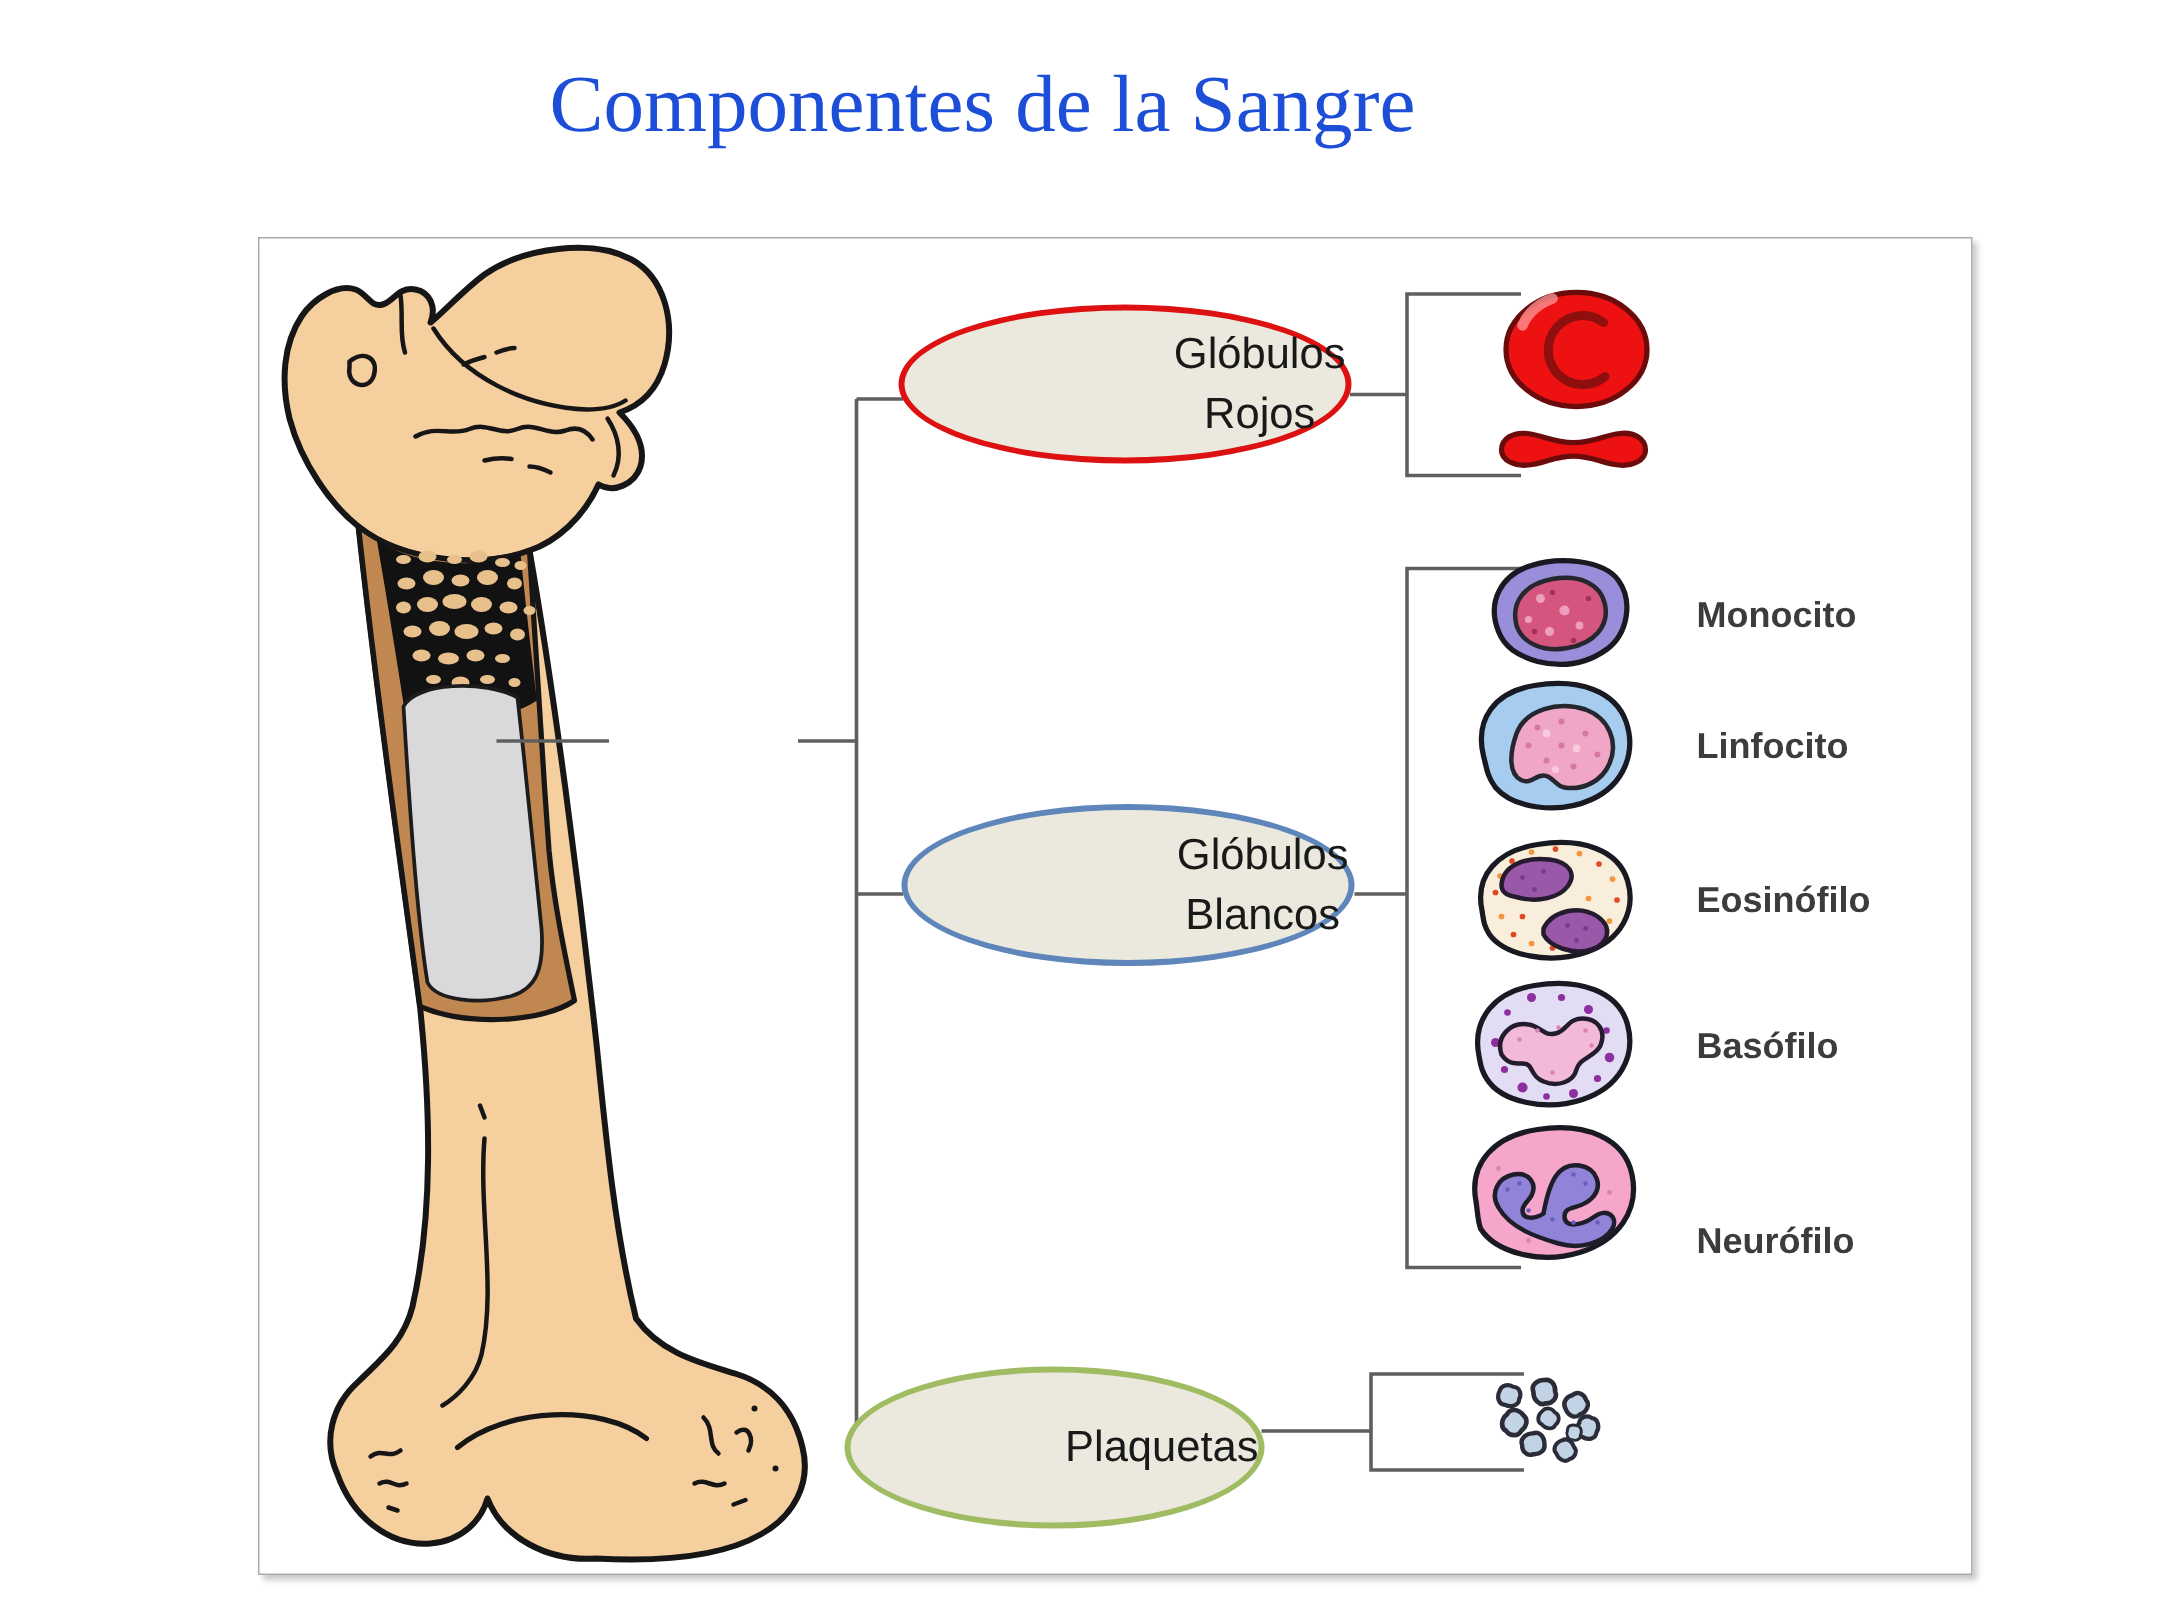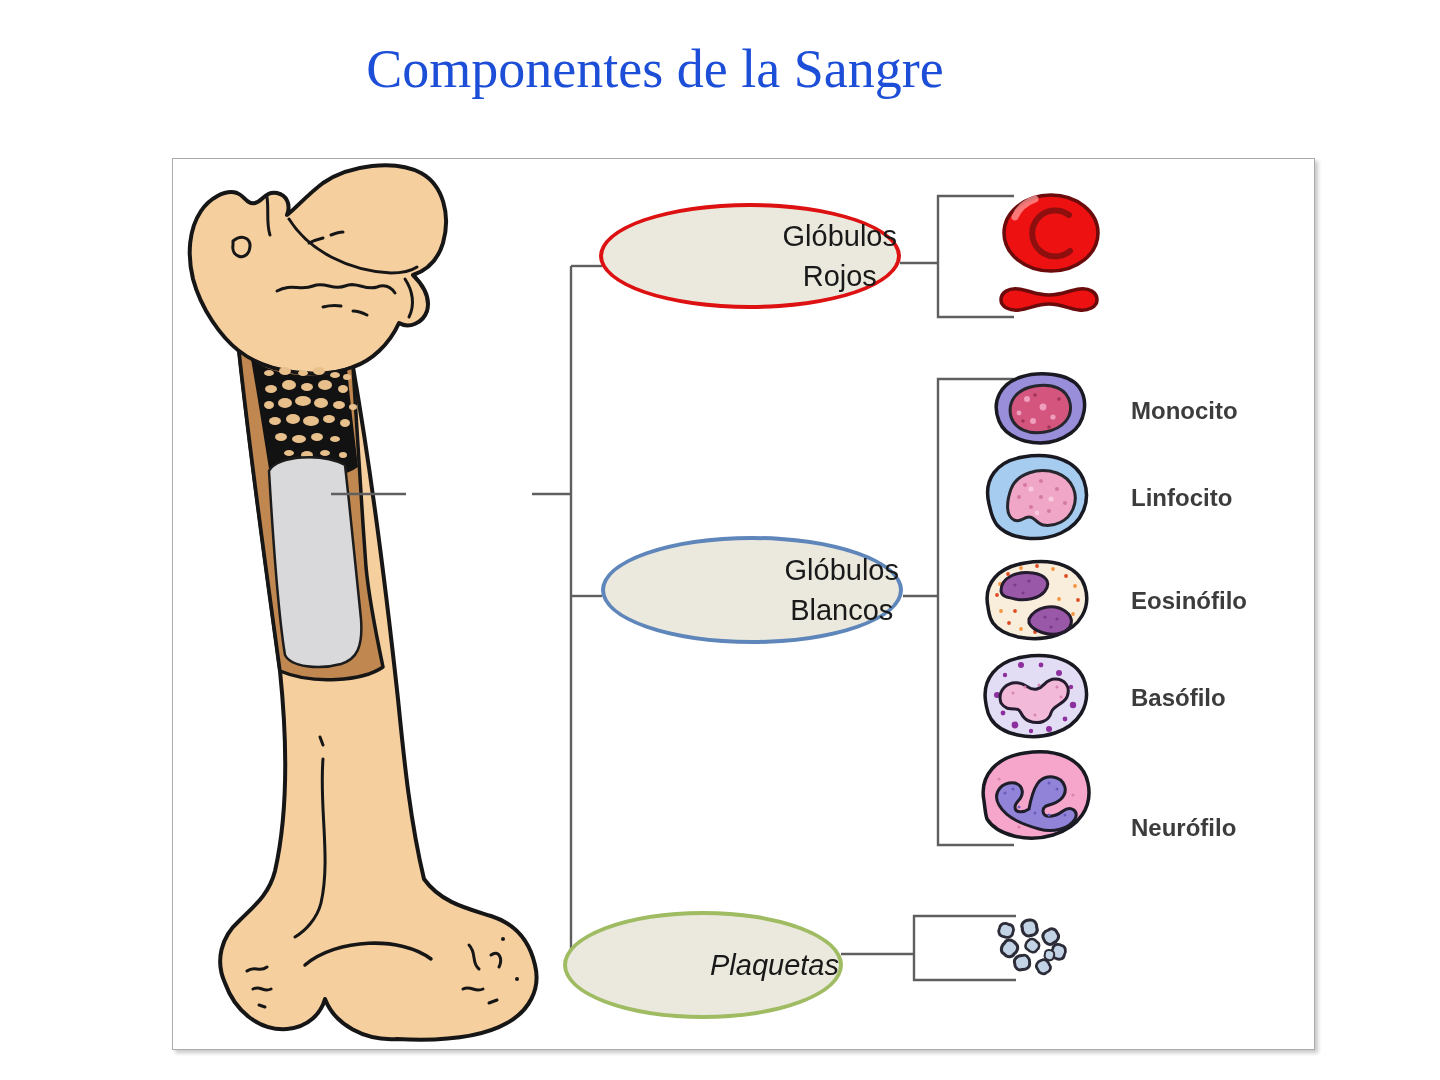--- a/index.html
+++ b/index.html
@@ -20,21 +20,21 @@
   }
   .panel svg{position:absolute;left:0;top:0;}
   .node{
     position:absolute;border-radius:50%;
     display:flex;align-items:center;justify-content:flex-end;text-align:center;
     font-size:29px;line-height:1.38;color:#191919;white-space:pre-line;
     border:4px solid #888;background:#ebe9dd;box-sizing:border-box;
   }
   .node-rojos{left:426px;top:44px;width:302px;height:106px;}
   .node-blancos{left:428px;top:377px;width:302px;height:108px;}
-  .node-plaquetas{left:390px;top:752px;width:280px;height:108px;font-style:italic;}
+  .node-plaquetas{left:390px;top:752px;width:280px;height:108px;}
   .medula-label{
     position:absolute;left:232px;top:313px;width:128px;
     text-align:center;font-weight:bold;font-size:28px;line-height:1.15;
     color:#4a4a4a;white-space:pre-line;
   }
   .cell-label{
     position:absolute;left:958px;height:30px;line-height:30px;
     font-weight:bold;font-size:24px;color:#3c3c3c;white-space:nowrap;
   }
   .lbl-linfocito{top:237px;} .lbl-monocito{top:324px;} .lbl-eosinofilo{top:427px;}

